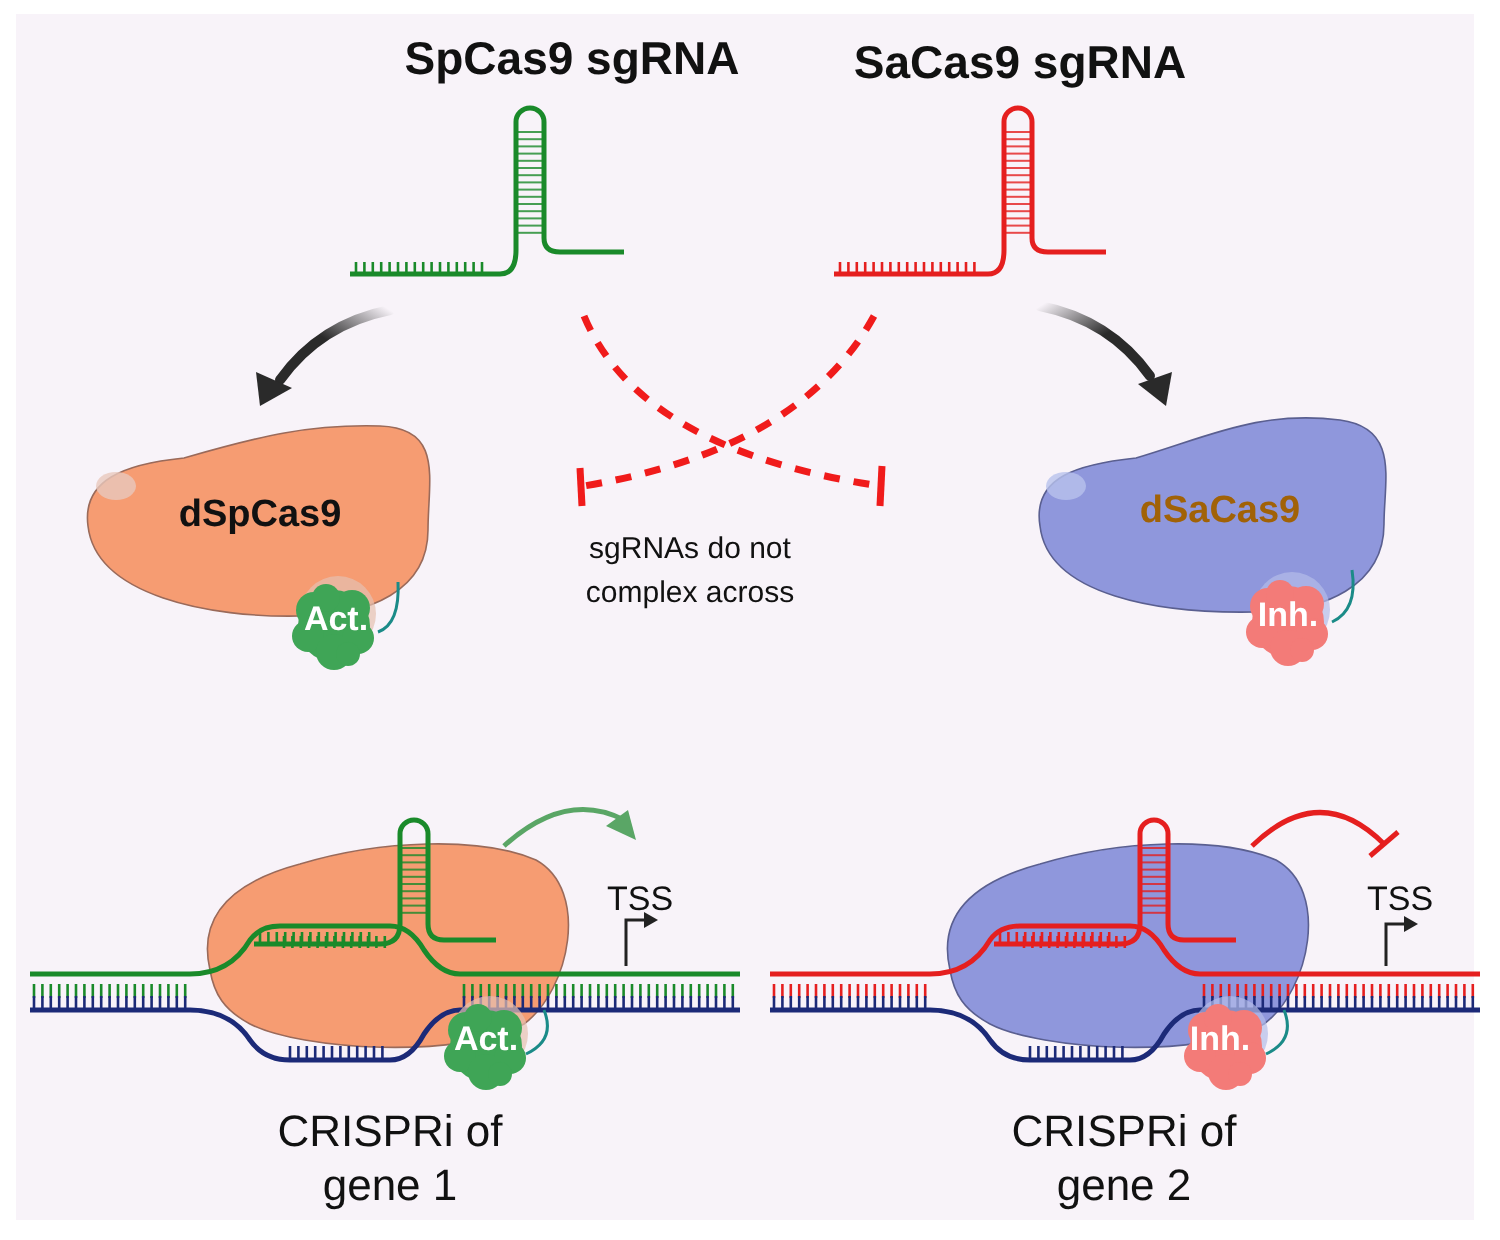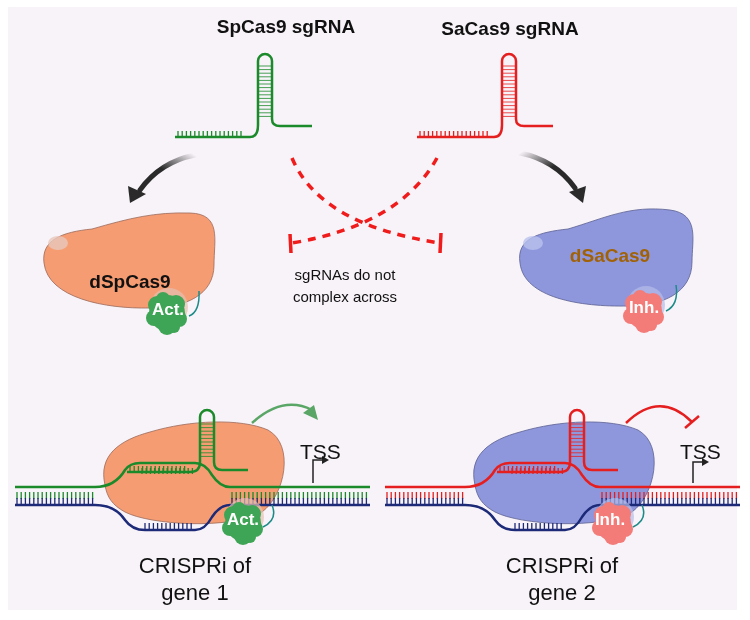--- a/index.html
+++ b/index.html
@@ -1,23 +1,23 @@
 <!DOCTYPE html>
 <html><head>
 <meta charset="utf-8">
 <style>
   html, body { margin:0; padding:0; background:#ffffff; }
   body { width:750px; height:620px; position:relative; overflow:hidden; font-family:"Liberation Sans", sans-serif; }
   #panel { position:absolute; left:8px; top:7px; width:729px; height:603px; background:#f8f3f9; }
   svg { position:absolute; left:0; top:0; }
   .lbl { position:absolute; text-align:center; color:#111; }
-  .title { font-weight:bold; font-size:19px; }
+  .title { font-weight:bold; font-size:23px; }
   .note { font-size:15px; line-height:22px; }
   .cap { font-size:22px; line-height:27px; }
-  .tss { font-size:21px; }
+  .tss { font-size:17px; }
   .protein-name { font-weight:bold; font-size:19px; }
   .eff { font-weight:bold; font-size:17px; color:#ffffff; }
 </style>
 </head>
 <body>
 
 <div id="panel"></div>
 
 <svg id="art" width="750" height="620" viewBox="0 0 750 620">
   <defs>
@@ -500,21 +500,21 @@
     <path d="M693,483 L693,462 L704,462" fill="none" stroke="#222" stroke-width="1.5"></path>
     <path d="M709,462 L702,458 L702,466 z" fill="#222"></path>
   </g>
 <ellipse cx="58" cy="243" rx="10" ry="7" fill="#e8c8bd" opacity="0.8"></ellipse>
     <ellipse cx="533" cy="243" rx="10" ry="7" fill="#b8c2ec" opacity="0.8"></ellipse>
   </svg>
 
 <div class="lbl title" style="left:186px; top:16px; width:200px;">SpCas9 sgRNA</div>
 <div class="lbl title" style="left:410px; top:18px; width:200px;">SaCas9 sgRNA</div>
 
-<div class="lbl protein-name" style="left:80px; top:247px; width:100px;margin-top:24px;">dSpCas9</div>
+<div class="lbl protein-name" style="left:80px; top:247px; width:100px;">dSpCas9</div>
 <div class="lbl protein-name" style="left:560px; top:245px; width:100px; color:#a16207;">dSaCas9</div>
 
 <div class="lbl eff" style="left:143px; top:300px; width:50px;">Act.</div>
 <div class="lbl eff" style="left:619px; top:298px; width:50px;">Inh.</div>
 
 <div class="lbl note" style="left:255px; top:264px; width:180px;">
   <div>sgRNAs do not</div>
   <div>complex across</div>
 </div>
 

